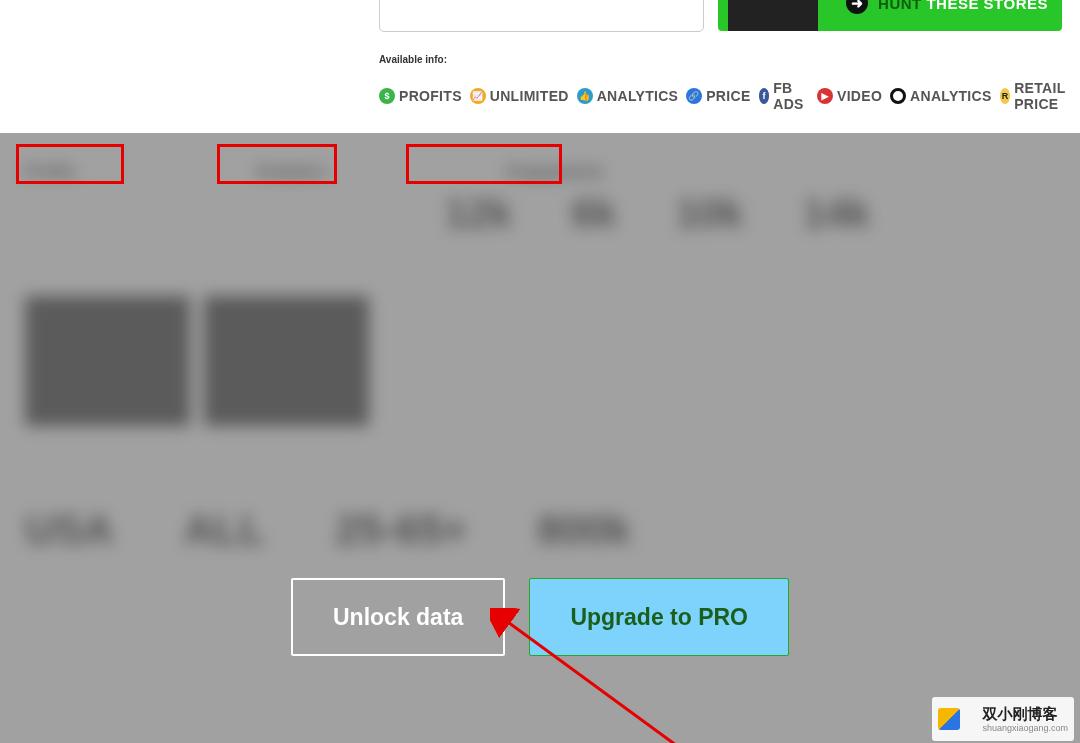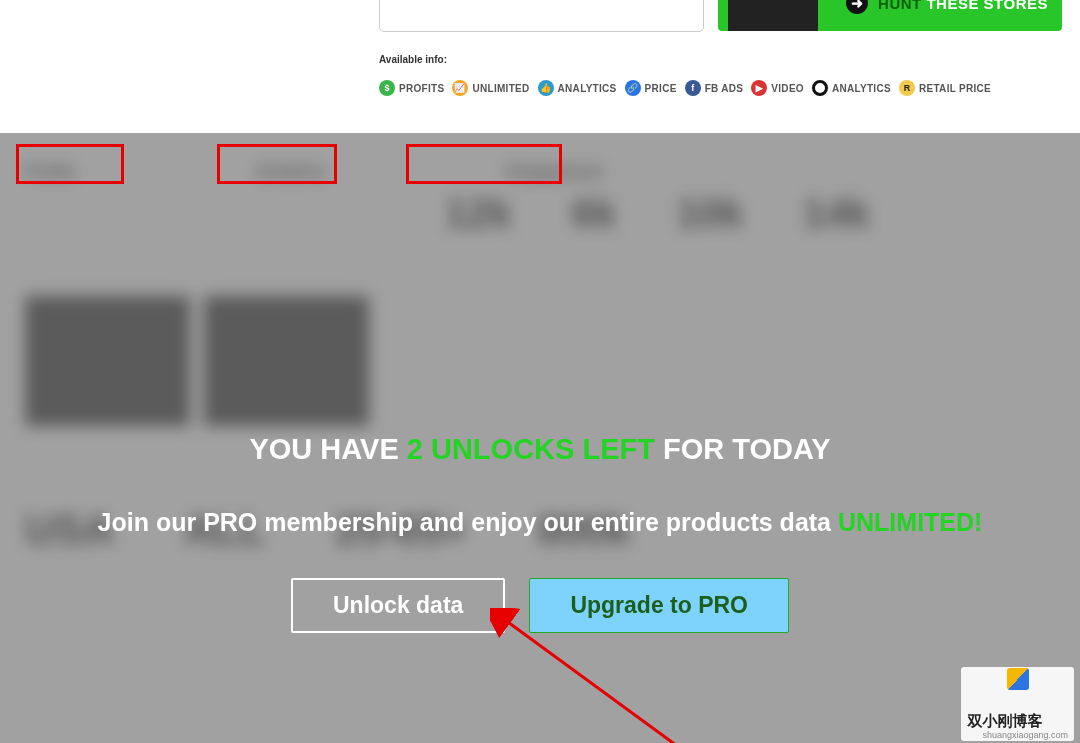--- a/index.html
+++ b/index.html
@@ -99,21 +99,21 @@
     height: 16px;
     border-radius: 50%;
     display: flex;
     align-items: center;
     justify-content: center;
     font-size: 9px;
     color: #fff;
     font-weight: bold;
   }
   .badge .blabel {
-    font-size: 10px;
+    font-size: 14px;
     font-weight: 700;
     color: #555;
     letter-spacing: 0.3px;
   }
   .c-green  { background:#3bb54a; }
   .c-orange { background:#f5a623; }
   .c-cyan   { background:#2e9cca; }
   .c-blue   { background:#2b74e2; }
   .c-blue2  { background:#3b5998; }
   .c-red    { background:#d83434; }
@@ -167,21 +167,21 @@
 
   .cta-row {
     position: absolute;
     top: 445px;
     left: 0; right: 0;
     display: flex;
     justify-content: center;
     gap: 24px;
   }
   .btn {
-    height: 55px;
+    height: 78px;
     padding: 0 40px;
     font-size: 23px;
     font-weight: 700;
     border-radius: 2px;
     display: inline-flex;
     align-items: center;
     justify-content: center;
     cursor: pointer;
   }
   .btn-outline {
@@ -207,31 +207,30 @@
 
   
   .watermark {
     position: absolute;
     right: 6px;
     bottom: 2px;
     display: flex;
     align-items: center;
     gap: 22px;
     background: rgba(255,255,255,0.9);
-    padding: 1px 6px;
+    padding: 8px 6px;
     border-radius: 3px;
-    flex-direction: column;
   }
   .wm-logo {
     width: 22px; height: 22px;
     background: linear-gradient(135deg,#f5b700 50%,#2b74e2 50%);
     border-radius: 3px;
   }
   .wm-text .cn { font-size: 15px; font-weight: 800; color: #222; }
-  .wm-text .dom { font-size: 9px; color: #888; display:block; line-height:1;margin-left:15px;}
+  .wm-text .dom { font-size: 9px; color: #888; display:block; line-height:1;}
 </style>
 </head>
 <body>
 
 <div class="top-section">
   <div class="input-box"></div>
 
   <div class="hunt-banner">
     <div class="illus"></div>
     <span class="hunt-circle">➜</span>
@@ -297,28 +296,20 @@
         <div class="bl-img"></div>
     </div>
     <div class="bl-target">
       <span>USA</span>
       <span>ALL</span>
       <span>25-65+</span>
       <span>800k</span>
     </div>
   </div>
 
-  <div class="overlay-msg">
-    <div class="msg1">
-      <span>YOU HAVE </span><span class="count">2 UNLOCKS LEFT</span><span> FOR TODAY</span>
-    </div>
-    <div class="msg2">
-      <span>Join our PRO membership and enjoy our entire products data </span><span class="unl">UNLIMITED!</span>
-    </div>
-  </div>
 
   <div class="cta-row">
     <div class="btn btn-outline">Unlock data</div>
     <div class="btn btn-green">Upgrade to PRO</div>
   </div>
 
   <svg class="arrow" viewBox="0 0 300 300">
     <defs>
       <marker id="ah" markerWidth="12" markerHeight="12" refX="2" refY="6" orient="auto">
         <path d="M0,0 L12,6 L0,12 Z" fill="#e60000"></path>

